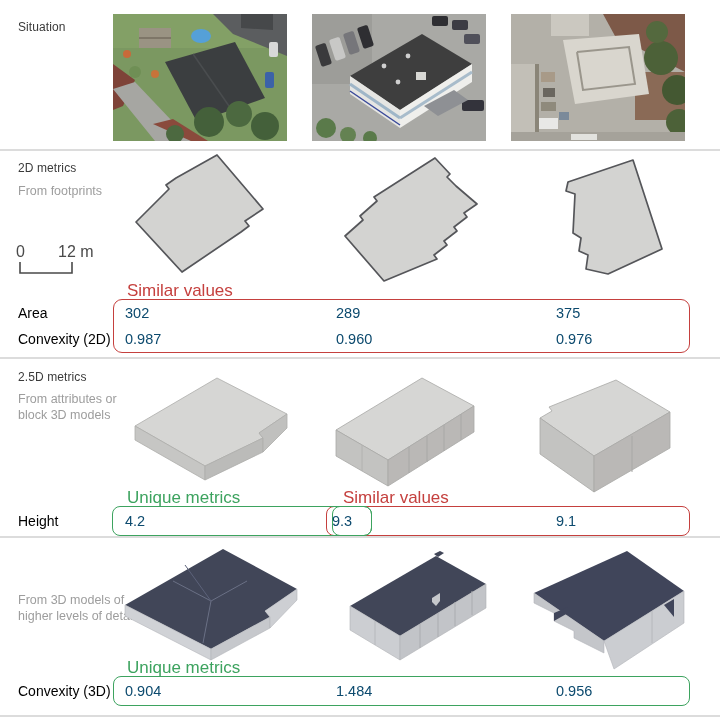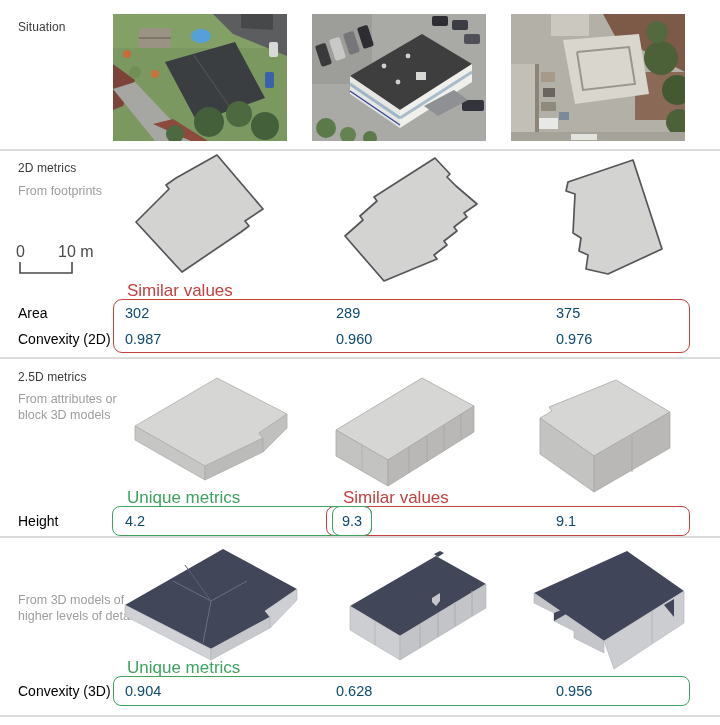--- a/index.html
+++ b/index.html
@@ -103,21 +103,21 @@
     <rect x="28" y="104" width="19" height="11" fill="#e8e8e6"></rect>
     <rect x="48" y="98" width="10" height="8" fill="#7b8a9a"></rect>
     <rect x="0" y="118" width="174" height="9" fill="#a5a29a"></rect>
     <rect x="60" y="120" width="26" height="6" fill="#e2e2de"></rect>
   </svg>
 
   <div class="sec-title" style="left:18px;top:157px">2D metrics</div>
   <div class="sec-sub" style="left:18px;top:183px">From footprints</div>
 
   <div class="scale-num" style="left:16px;top:243px">0</div>
-  <div class="scale-num" style="left:58px;top:243px">10 m</div>
+  <div class="scale-num" style="left:58px;top:243px">12 m</div>
   <svg style="left:19px;top:261px" width="56" height="14" viewBox="0 0 56 14">
     <path d="M1 1 L1 12 L53 12 L53 1" fill="none" stroke="#4a4a4a" stroke-width="1.6"></path>
   </svg>
 
   <svg style="left:110px;top:152px" width="190" height="145" viewBox="0 0 190 145">
     <polygon points="107,3 153,57 135,69 139,74 131,80 72,120 26,70 59,37 56,33 66,26" fill="#d3d3d1" stroke="#55565a" stroke-width="1.7" stroke-linejoin="round"></polygon>
   </svg>
   <svg style="left:305px;top:152px" width="195" height="145" viewBox="0 0 195 145">
     <polygon points="130,6 145,22 142,25 151,34 172,52 159,61 162,65 149,75 152,79 139,89 142,93 129,103 132,107 79,129 40,84 58,68 55,64 72,49 69,45" fill="#d3d3d1" stroke="#55565a" stroke-width="1.7" stroke-linejoin="round"></polygon>
   </svg>
@@ -167,21 +167,21 @@
 
   <div class="ann ann-green" style="left:127px;top:490px">Unique metrics</div>
   <div class="ann ann-red" style="left:343px;top:490px">Similar values</div>
 
   <div class="mbox box-red" style="left:326px;top:506px;width:364px;height:30px;border-radius:8px"></div>
   <div class="mbox box-green" style="left:332px;top:506px;width:40px;height:30px;border-radius:8px;background:#ffffff"></div>
   <div class="mbox box-green" style="left:112px;top:506px;width:260px;height:30px;border-radius:8px"></div>
 
   <div class="metric-label" style="left:18px;top:511px">Height</div>
   <div class="val" style="left:125px;top:511px">4.2</div>
-  <div class="val" style="left:332px;top:511px;width:40px;text-align:center">9.3</div>
+  <div class="val" style="left:332px;top:511px;width:40px;">9.3</div>
   <div class="val" style="left:556px;top:511px">9.1</div>
 
   <div class="sec-sub" style="left:18px;top:592px">From 3D models of</div>
   <div class="sec-sub" style="left:18px;top:608px">higher levels of detail</div>
 
   <svg style="left:115px;top:543px" width="200" height="122" viewBox="0 0 200 122">
     <polygon points="10,62 108,6 182,46 150,68 155,74 96,106" fill="#414658"></polygon>
     <polygon points="10,62 10,73 96,117 96,106" fill="#d0d2d6" stroke="#b4b6ba" stroke-width="0.6"></polygon>
     <polygon points="96,106 96,117 155,85 155,74" fill="#c6c8cc" stroke="#b4b6ba" stroke-width="0.6"></polygon>
     <polygon points="155,74 155,85 182,57 182,46 150,68" fill="#cdcfd3" stroke="#b4b6ba" stroke-width="0.6"></polygon>
@@ -208,16 +208,16 @@
     <polygon points="152,64 162,58 162,76" fill="#40455a"></polygon>
     <line x1="140" y1="70" x2="140" y2="102" stroke="#b6b8bc" stroke-width="1"></line>
     <polygon points="42,72 42,80 56,72 56,66" fill="#40455a"></polygon>
   </svg>
 
   <div class="ann ann-green" style="left:127px;top:660px">Unique metrics</div>
   <div class="mbox box-green" style="left:113px;top:676px;width:577px;height:30px;border-radius:8px"></div>
 
   <div class="metric-label" style="left:18px;top:681px">Convexity (3D)</div>
   <div class="val" style="left:125px;top:681px">0.904</div>
-  <div class="val" style="left:336px;top:681px">0.628</div>
+  <div class="val" style="left:336px;top:681px">1.484</div>
   <div class="val" style="left:556px;top:681px">0.956</div>
 
 </div>
 
 </body></html>

